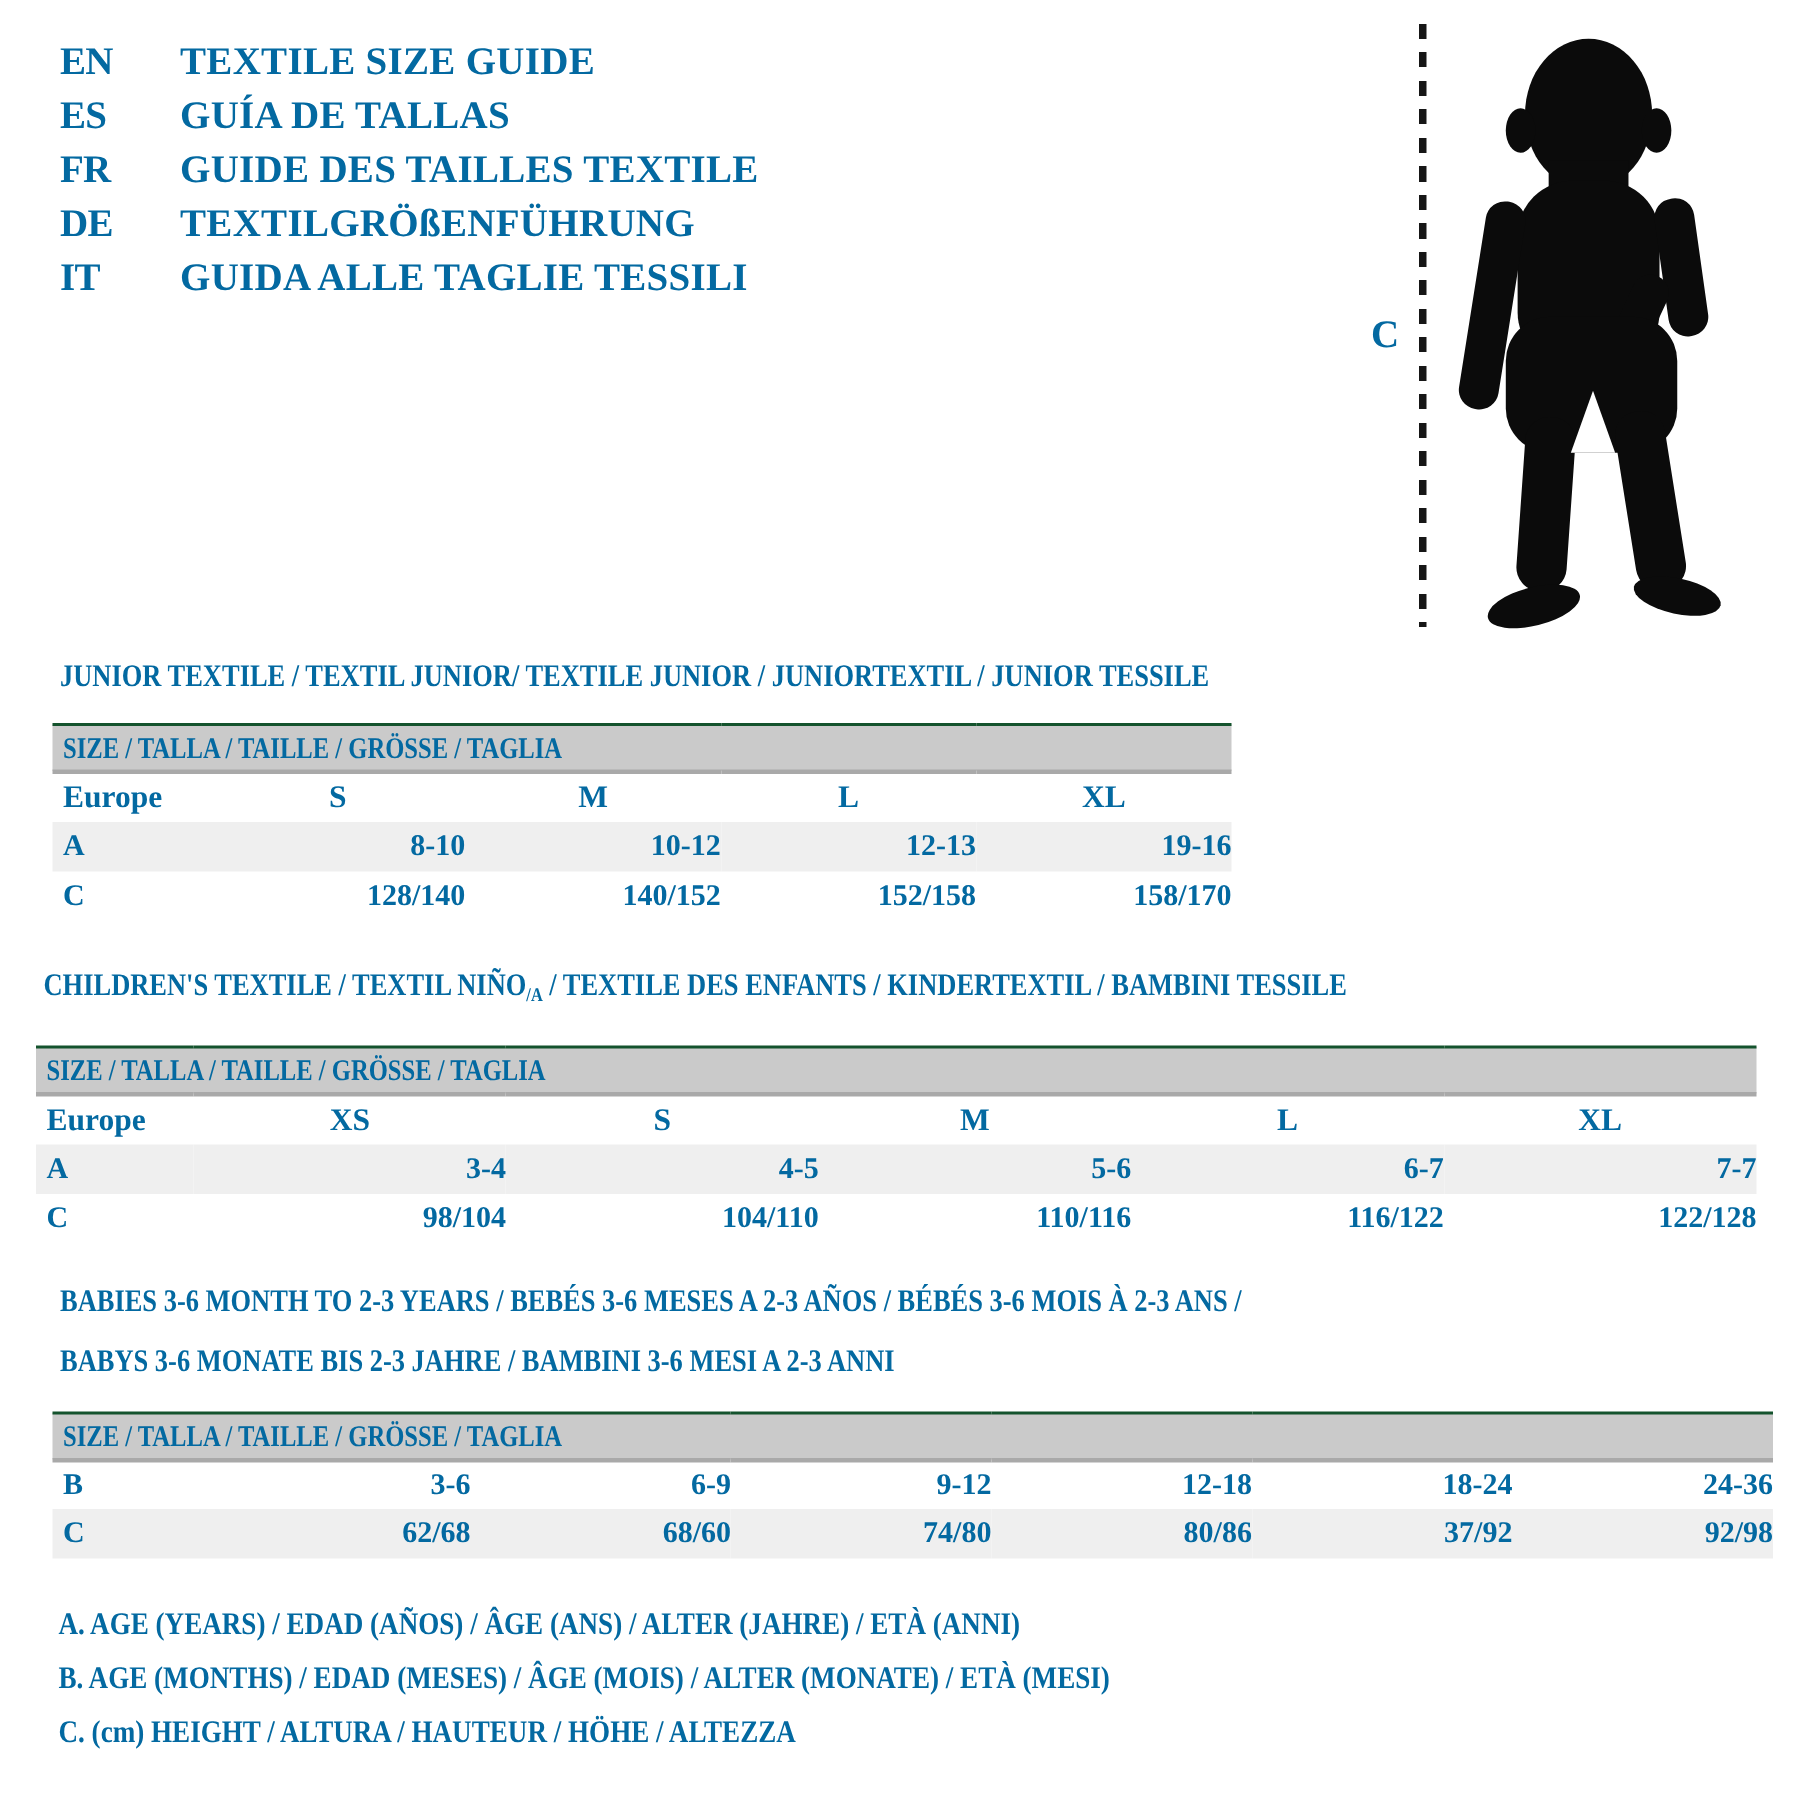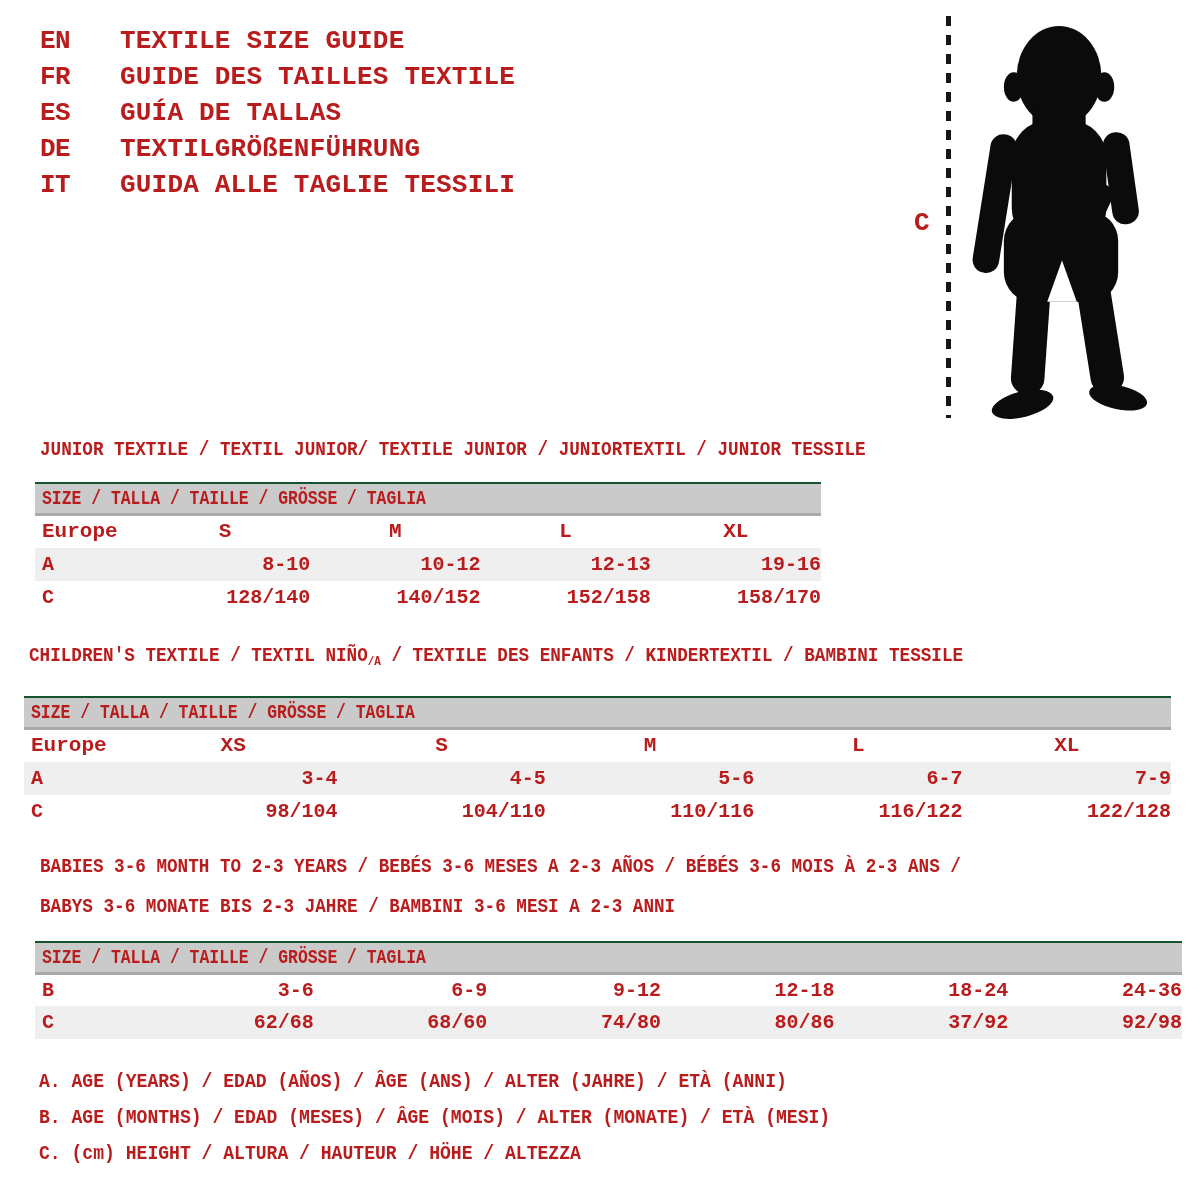--- a/index.html
+++ b/index.html
@@ -1,22 +1,22 @@
 <!DOCTYPE html>
 <html><head>
 <meta charset="utf-8">
 <style>
   * { margin:0; padding:0; box-sizing:border-box; }
   html,body { background:#ffffff; }
   .page {
     position:relative;
     width:1200px; height:1200px;
     background:#ffffff;
-    font-family:Liberation Mono, monospace;
-    color:#b91c1c;
+    font-family:Liberation Serif, serif;
+    color:#0369a1;
     overflow:hidden;
   }
 
   
   .lang-block { position:absolute; left:40px; top:26px; }
   .lang-row { display:flex; align-items:baseline; height:36px; }
   .lang-code {
     width:80px; flex:0 0 80px;
     font-weight:bold; font-size:26px; letter-spacing:-0.5px;
   }
@@ -85,26 +85,26 @@
 <body>
 
 <div class="page">
 
   <div class="lang-block">
     <div class="lang-row">
       <span class="lang-code">EN</span>
       <span class="lang-title">TEXTILE SIZE GUIDE</span>
     </div>
     <div class="lang-row">
+      <span class="lang-code">ES</span>
+      <span class="lang-title">GUÍA DE TALLAS</span>
+    </div>
+    <div class="lang-row">
       <span class="lang-code">FR</span>
       <span class="lang-title">GUIDE DES TAILLES TEXTILE</span>
-    </div>
-    <div class="lang-row">
-      <span class="lang-code">ES</span>
-      <span class="lang-title">GUÍA DE TALLAS</span>
     </div>
     <div class="lang-row">
       <span class="lang-code">DE</span>
       <span class="lang-title">TEXTILGRÖßENFÜHRUNG</span>
     </div>
     <div class="lang-row">
       <span class="lang-code">IT</span>
       <span class="lang-title">GUIDA ALLE TAGLIE TESSILI</span>
     </div>
   </div>
@@ -205,21 +205,21 @@
         <td>M</td>
         <td>L</td>
         <td>XL</td>
       </tr>
       <tr class="data-row shaded">
         <td class="label-col">A</td>
         <td>3-4</td>
         <td>4-5</td>
         <td>5-6</td>
         <td>6-7</td>
-        <td>7-9</td>
+        <td>7-7</td>
       </tr>
       <tr class="data-row">
         <td class="label-col">C</td>
         <td>98/104</td>
         <td>104/110</td>
         <td>110/116</td>
         <td>116/122</td>
         <td>122/128</td>
       </tr>
     </tbody>

